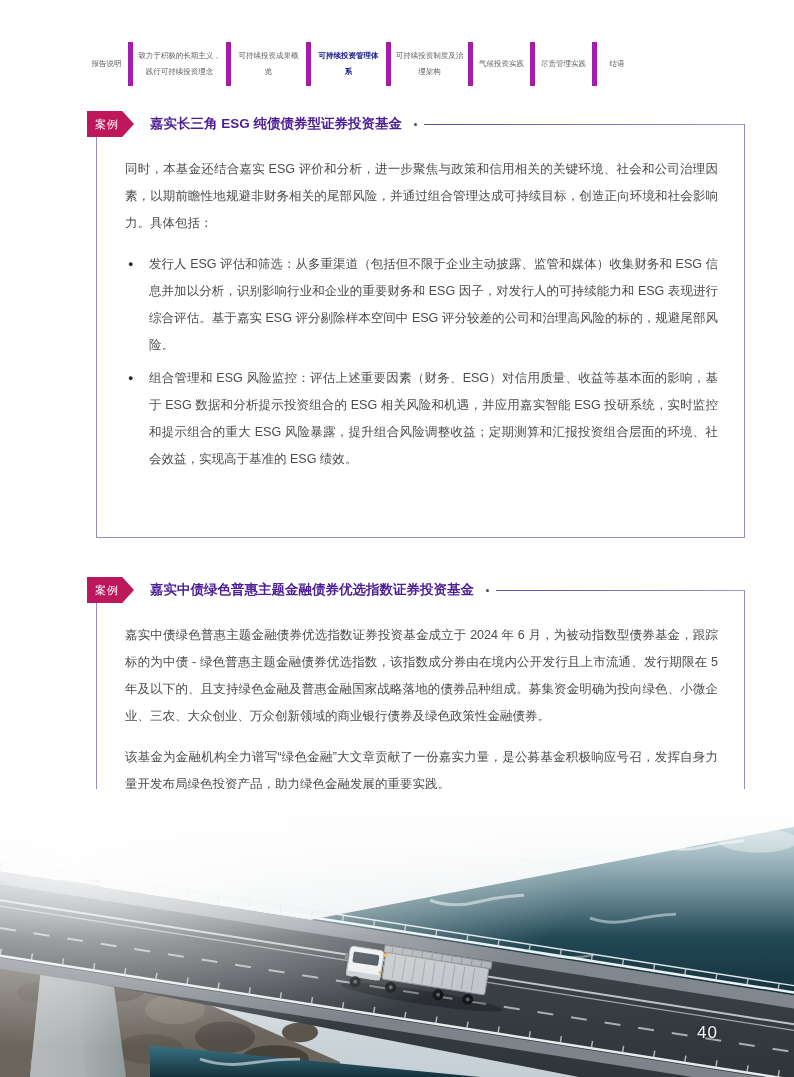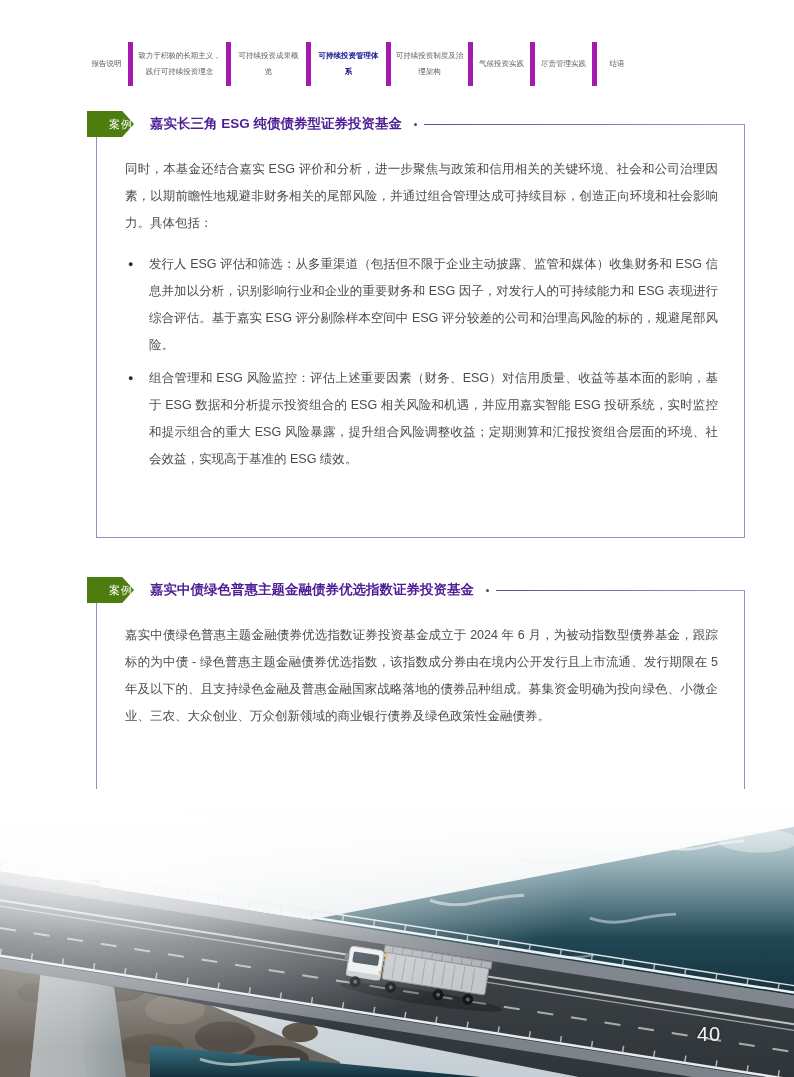--- a/index.html
+++ b/index.html
@@ -15,37 +15,37 @@
   .nav-item.active{color:#12128e;font-weight:bold;}
   .w1{width:48px}.w2{width:98px}.w3{width:80px}.w4{width:82px}.w5{width:80px}
   .w6{width:62px}.w7{width:62px}.w8{width:84px}.w9{width:40px}
 
   
   .case-box{position:absolute;left:96px;width:649px;box-sizing:border-box;background:#fff;
             border-left:1px solid #8f8fc4;border-right:1px solid #8f8fc4;border-bottom:1px solid #8f8fc4;}
   .case-box.one{top:124px;height:414px;}
   .case-box.two{top:590px;height:222px;}
   .case-header{display:flex;align-items:center;height:26px;margin:-13px 0 0 -10px;}
-  .badge{width:47px;height:26px;background:#4d7c0f;color:#ffffff;font-size:11px;letter-spacing:1px;
-         display:flex;align-items:center;justify-content:flex-start;padding-left:22px;box-sizing:border-box;
+  .badge{width:47px;height:26px;background:#be185d;color:#ffffff;font-size:11px;letter-spacing:1px;
+         display:flex;align-items:center;justify-content:flex-start;padding-left:8px;box-sizing:border-box;
          clip-path:polygon(0 0,75% 0,100% 50%,75% 100%,0 100%);flex:none;}
   .case-title{margin-left:16px;font-size:13.5px;font-weight:bold;color:#4c1d95;white-space:nowrap;}
   .dot{width:3px;height:3px;border-radius:50%;background:#4a4a52;margin:0 7px 0 12px;flex:none;}
   .rule{flex:1;height:1px;background:linear-gradient(to right,#55519a,#9a9ccf);}
 
   .case-content{padding:19px 26px 0 28px;font-size:12.5px;line-height:27px;color:#4c4c4e;text-align:justify;}
   .case-content p{margin:0 0 14px 0;}
   .case-content ul{margin:0;padding:0;list-style:none;}
   .case-content li{position:relative;padding-left:24px;margin-bottom:6px;}
   .case-content li::before{content:"●";position:absolute;left:3px;top:0;font-size:9px;color:#2a2a33;}
 
   
   .photo{position:absolute;left:0;top:789px;width:794px;height:288px;}
   .photo svg{display:block;}
-  .page-number{position:absolute;left:697px;top:1023px;font-size:20px;color:#f3f6f7;
+  .page-number{position:absolute;left:697px;top:1023px;font-size:17px;color:#f3f6f7;
                letter-spacing:1px;text-shadow:0 0 4px rgba(0,0,0,.45);}
 </style>
 </head>
 <body>
 
 <div class="page">
 
   <div class="nav">
     <div class="nav-item w1">报告说明</div>
     <div class="nav-item w2">致力于积极的长期主义，践行可持续投资理念</div>
@@ -75,20 +75,21 @@
 
   <div class="case-box two">
     <div class="case-header">
       <div class="badge">案例</div>
       <div class="case-title">嘉实中债绿色普惠主题金融债券优选指数证券投资基金</div>
       <span class="dot"></span>
       <span class="rule"></span>
     </div>
     <div class="case-content">
       <p>嘉实中债绿色普惠主题金融债券优选指数证券投资基金成立于 2024 年 6 月，为被动指数型债券基金，跟踪标的为中债 - 绿色普惠主题金融债券优选指数，该指数成分券由在境内公开发行且上市流通、发行期限在 5 年及以下的、且支持绿色金融及普惠金融国家战略落地的债券品种组成。募集资金明确为投向绿色、小微企业、三农、大众创业、万众创新领域的商业银行债券及绿色政策性金融债券。</p>
+      <p>该基金为金融机构全力谱写“绿色金融”大文章贡献了一份嘉实力量，是公募基金积极响应号召，发挥自身力量开发布局绿色投资产品，助力绿色金融发展的重要实践。</p>
     </div>
   </div>
 
   <div class="photo">
     <svg width="794" height="288" viewBox="0 0 794 290" preserveAspectRatio="none">
       <defs>
         <linearGradient id="sky" x1="0" y1="0" x2="0" y2="1">
           <stop offset="0" stop-color="#ffffff"></stop>
             <stop offset="1" stop-color="#c4ced4"></stop>
         </linearGradient>

